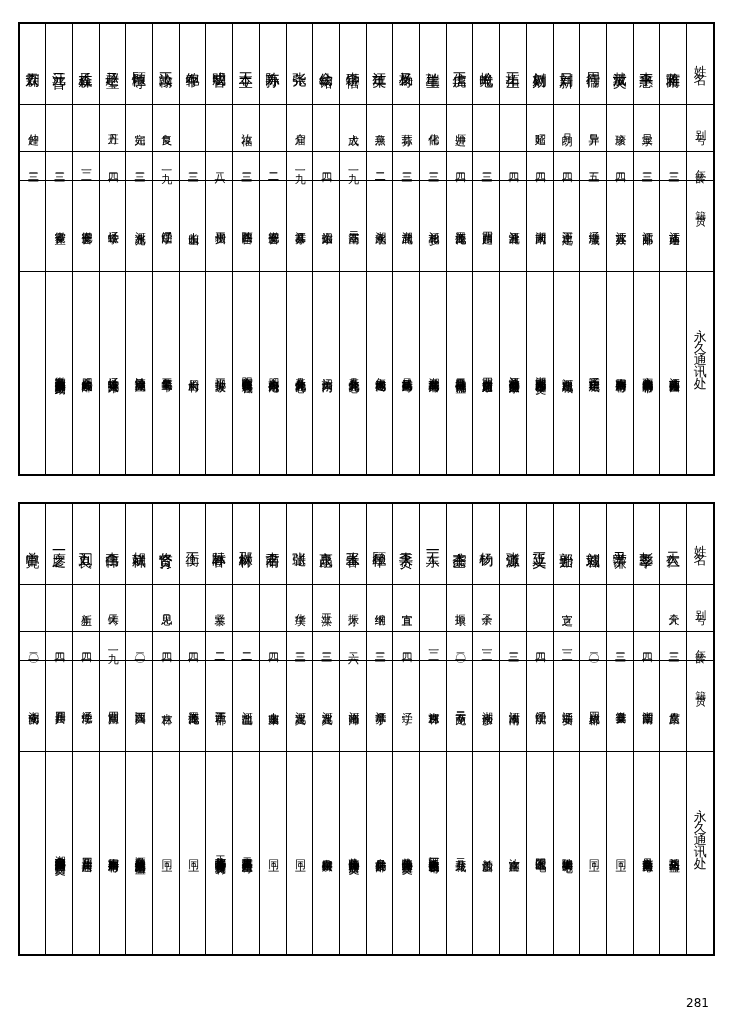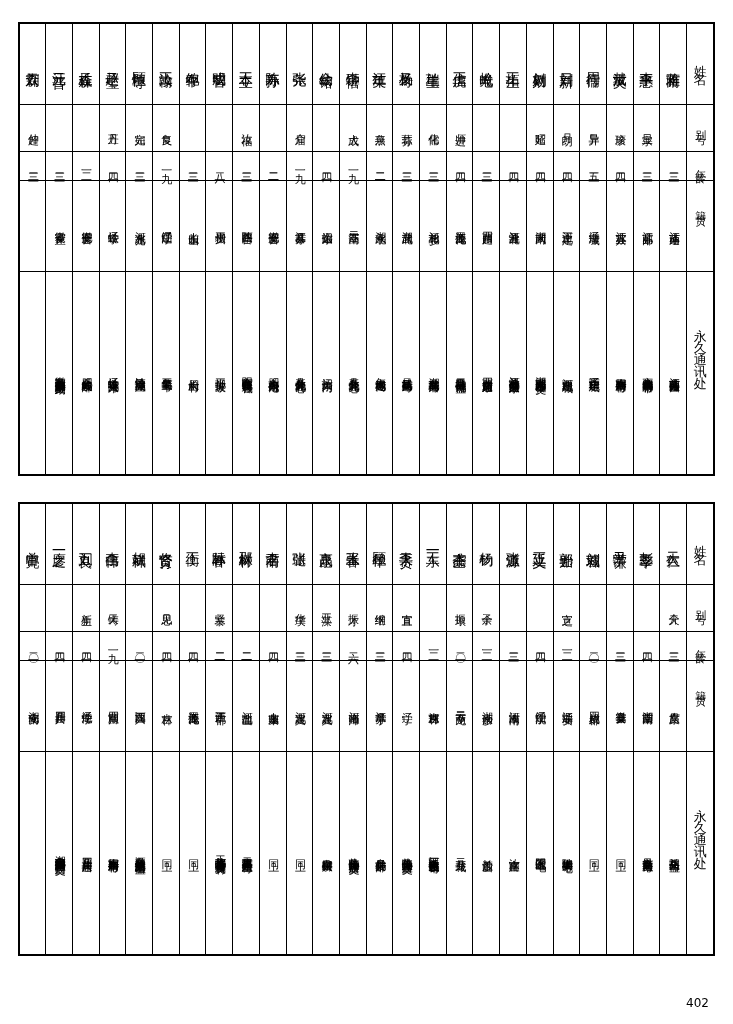--- a/index.html
+++ b/index.html
@@ -963,14 +963,14 @@
       <td>
             <div class="vwrap">益阳久昌盐号</div>
           </td>
       <td class="hdr">
             <div class="v">永久通讯处</div>
           </td>
     </tr>
   </tbody>
     </table>
 
-  <div class="page-number">402</div>
+  <div class="page-number">281</div>
 </div>
 
 </body></html>

